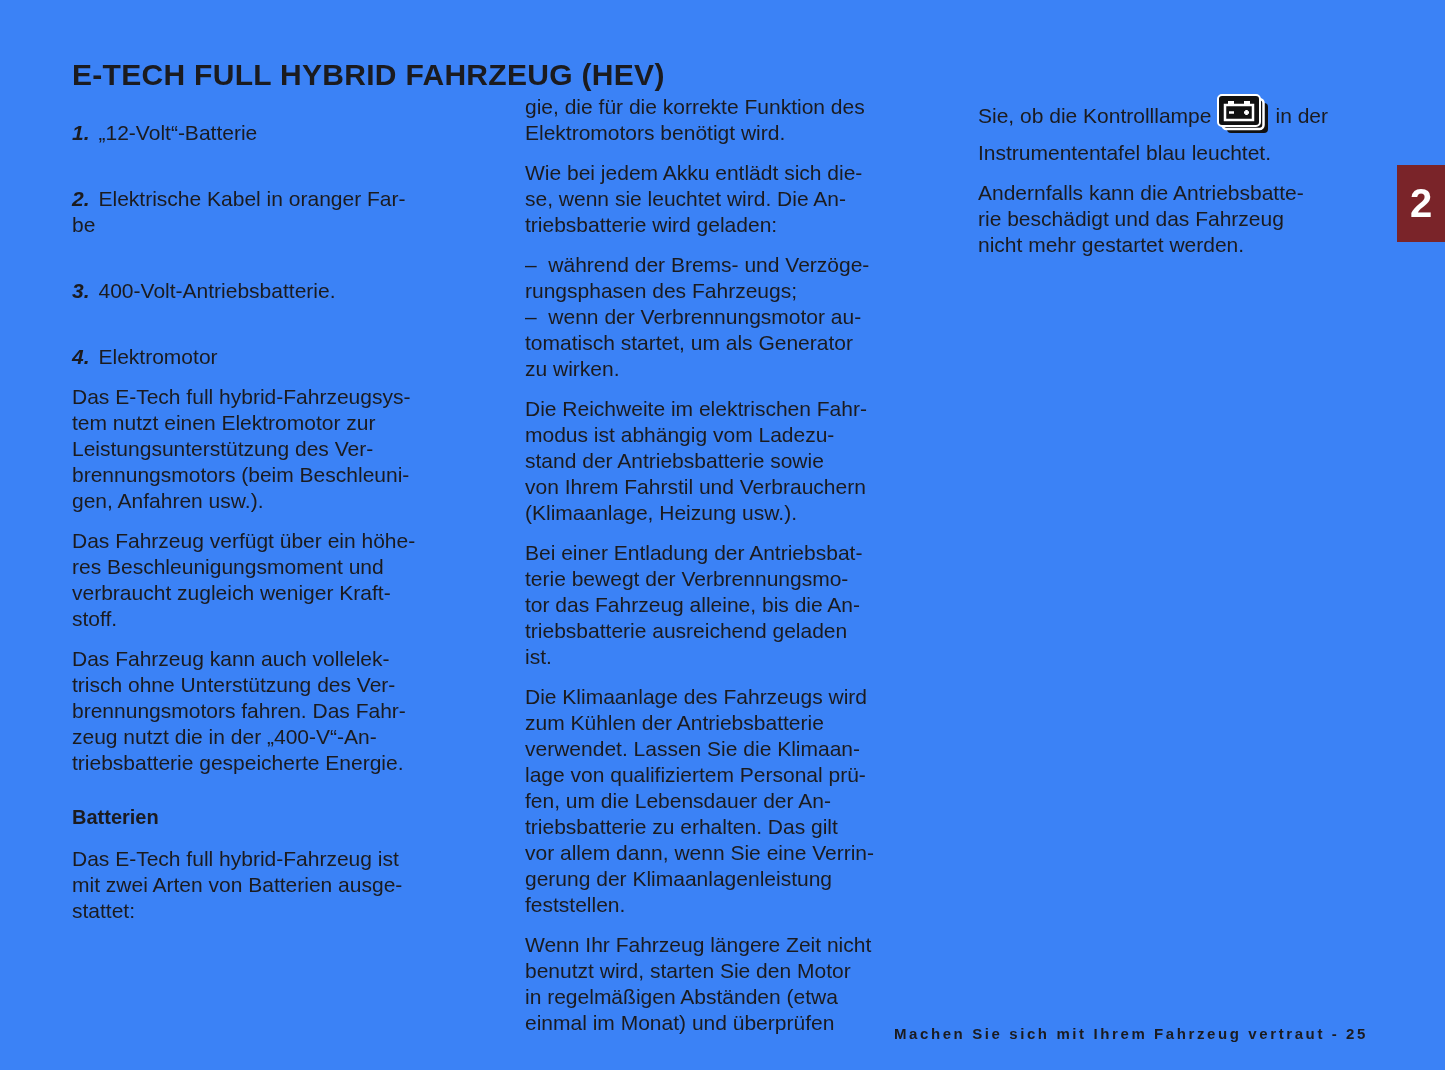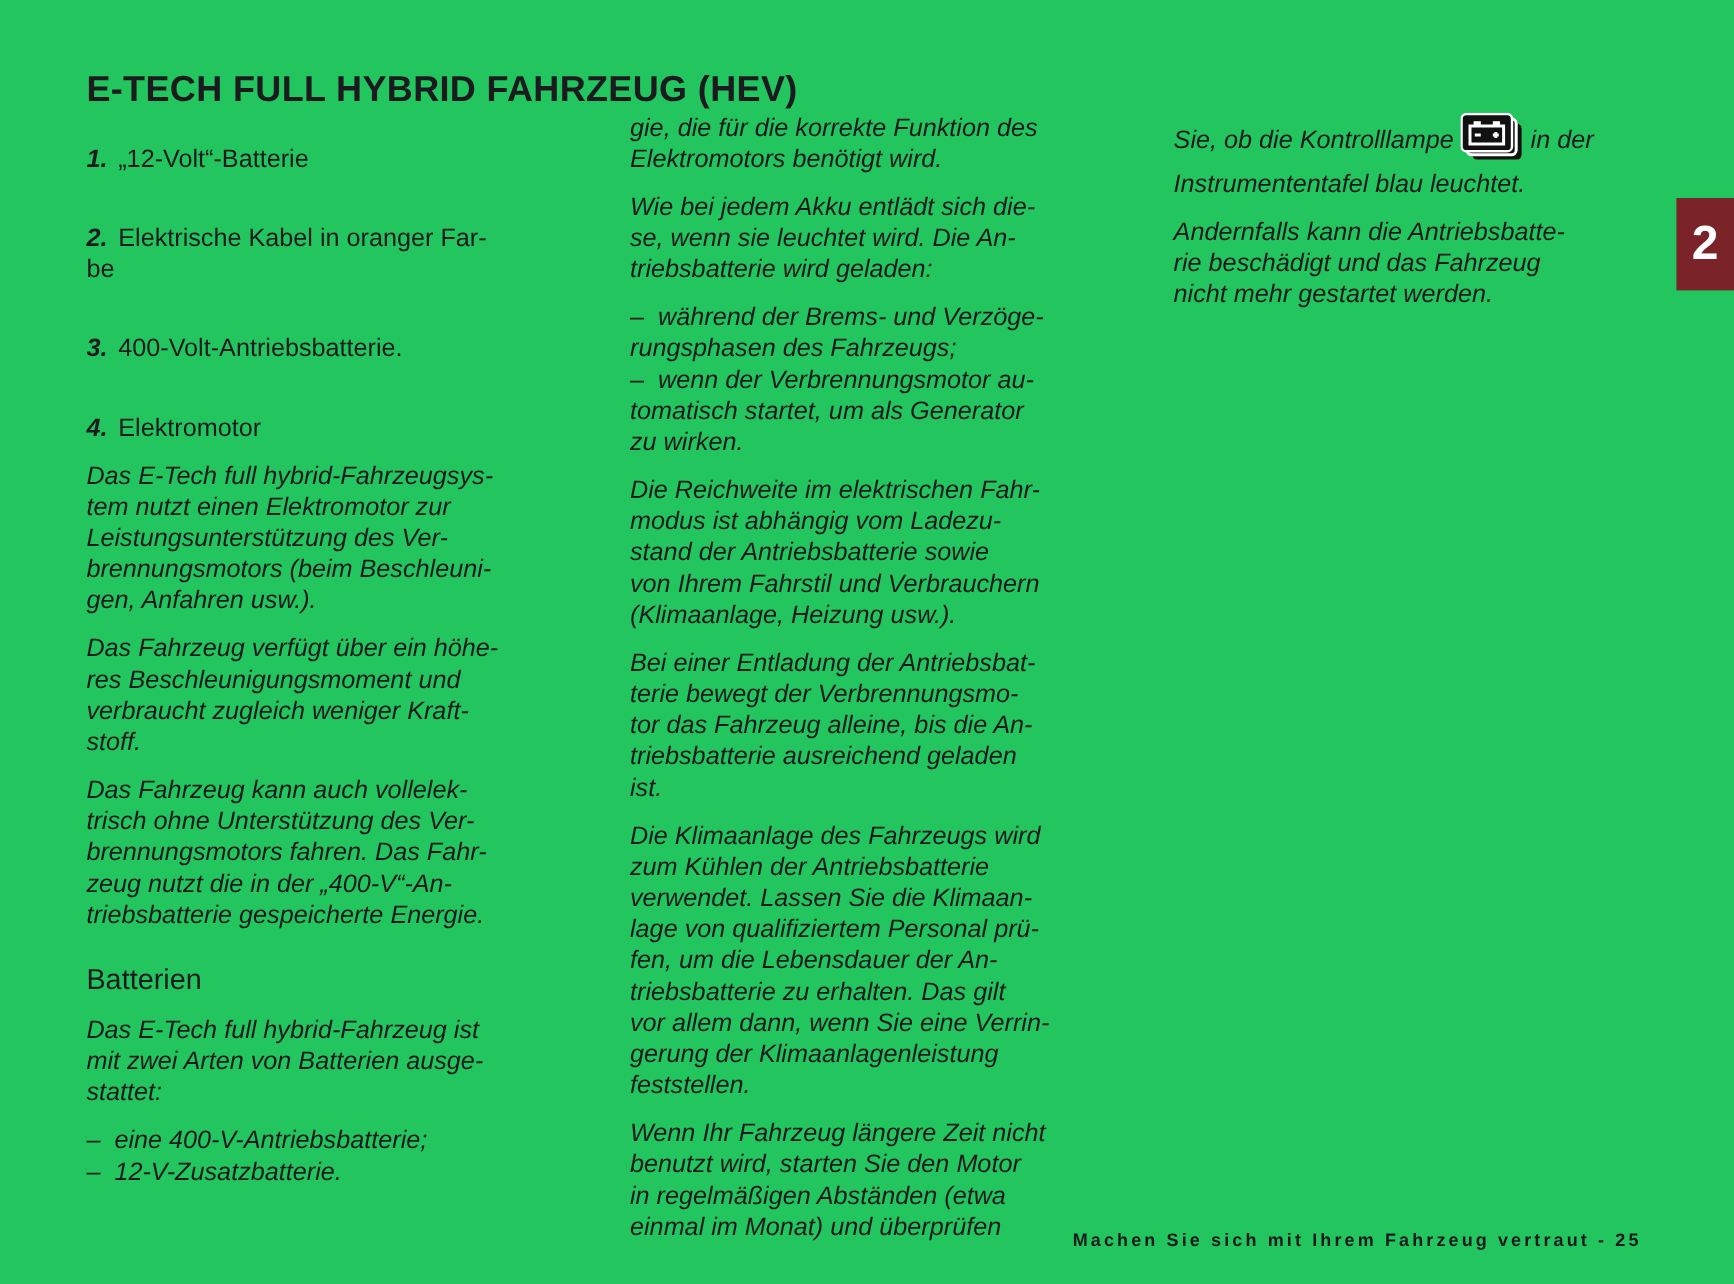--- a/index.html
+++ b/index.html
@@ -1,20 +1,20 @@
 <!DOCTYPE html>
 <html><head>
 <meta charset="utf-8">
 <style>
   html, body { margin: 0; padding: 0; background: #ffffff; }
   .page {
     position: relative;
     width: 1445px;
     height: 1070px;
-    background: #22c55e;
+    background: #3b82f6;
     color: #1b1b1f;
     font-family: "Liberation Sans", sans-serif;
     overflow: hidden;
   }
   .title {
     position: absolute;
     left: 72px;
     top: 38px;
     font-size: 30px;
     font-weight: 700;
@@ -29,34 +29,33 @@
   }
   .col {
     width: 398px;
     font-size: 21px;
     line-height: 26px;
   }
   .col + .col { margin-left: 55px; }
   .para {
     margin: 0 0 14px 0;
     white-space: pre-line;
-    font-style: italic;
   }
   .legend-item {
     margin: 0 0 14px 0;
     white-space: pre-line;
   }
   .legend-num {
     font-weight: 700;
     font-style: italic;
     margin-right: 9px;
   }
   .section-heading {
-    font-size: 24px;
-    font-weight: 400;
+    font-size: 20px;
+    font-weight: 700;
     margin: 28px 0 16px 0;
     white-space: nowrap;
   }
   .ref-bold { font-weight: 700; white-space: nowrap; }
   .inline-icon {
     display: inline-block;
     vertical-align: -11px;
     margin: 0 6px;
   }
   .chapter-tab {
@@ -119,22 +118,20 @@
       <p class="para">Das Fahrzeug kann auch vollelek-
 trisch ohne Unterstützung des Ver-
 brennungsmotors fahren. Das Fahr-
 zeug nutzt die in der „400-V“-An-
 triebsbatterie gespeicherte Energie.</p>
 
       <h2 class="section-heading">Batterien</h2>
       <p class="para">Das E-Tech full hybrid-Fahrzeug ist
 mit zwei Arten von Batterien ausge-
 stattet:</p>
-      <p class="para">–&nbsp; eine 400-V-Antriebsbatterie;
-–&nbsp; 12-V-Zusatzbatterie.</p>
 
     </div>
 
     <div class="col">
       <p class="para">gie, die für die korrekte Funktion des
 Elektromotors benötigt wird.</p>
       <p class="para">Wie bei jedem Akku entlädt sich die-
 se, wenn sie leuchtet wird. Die An-
 triebsbatterie wird geladen:</p>
       <p class="para">–&nbsp; während der Brems- und Verzöge-

